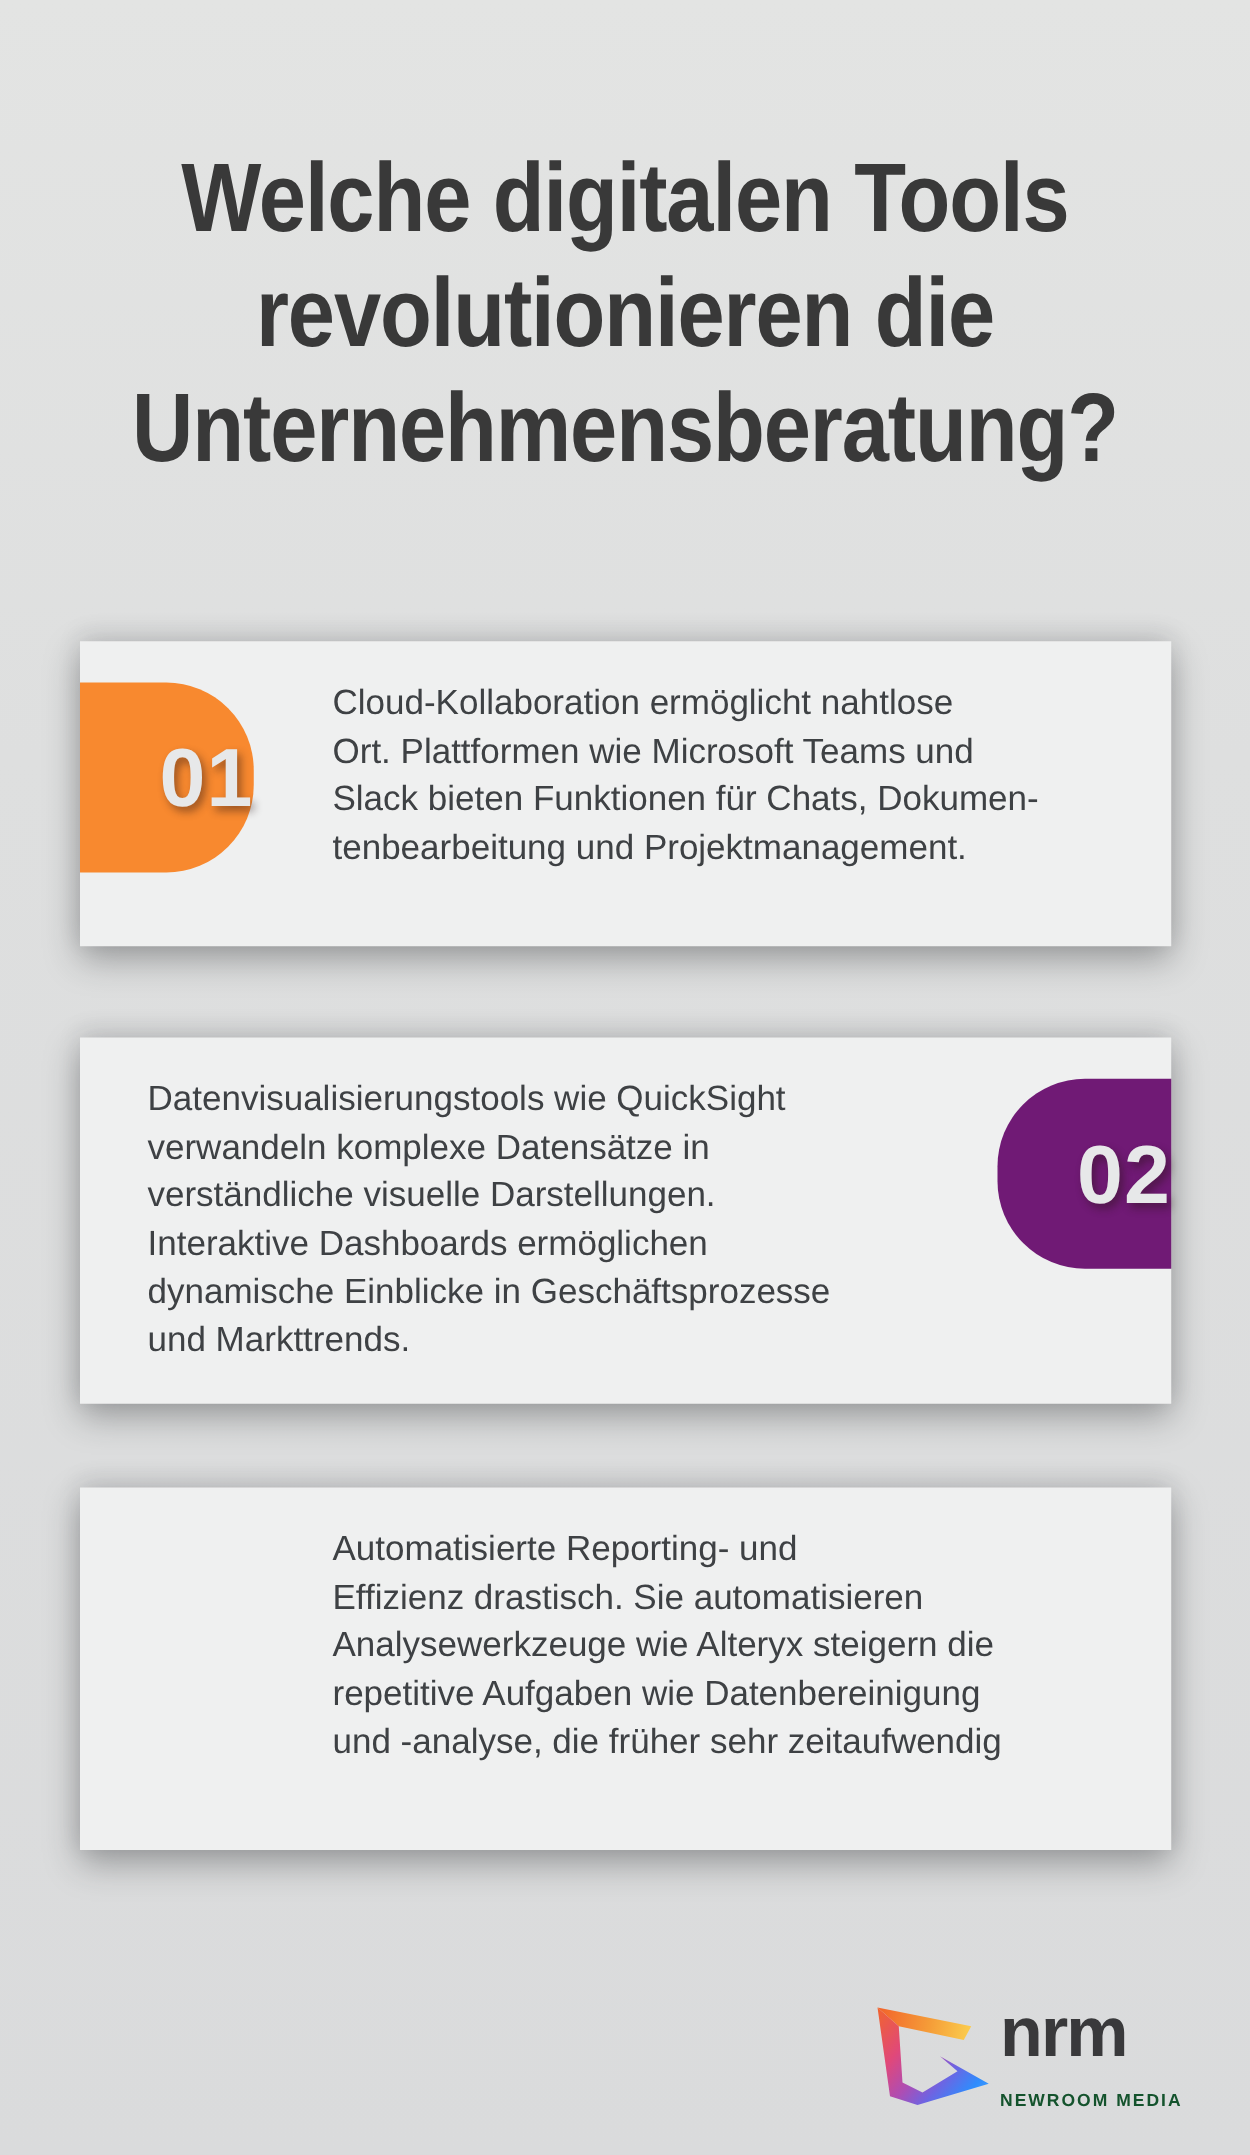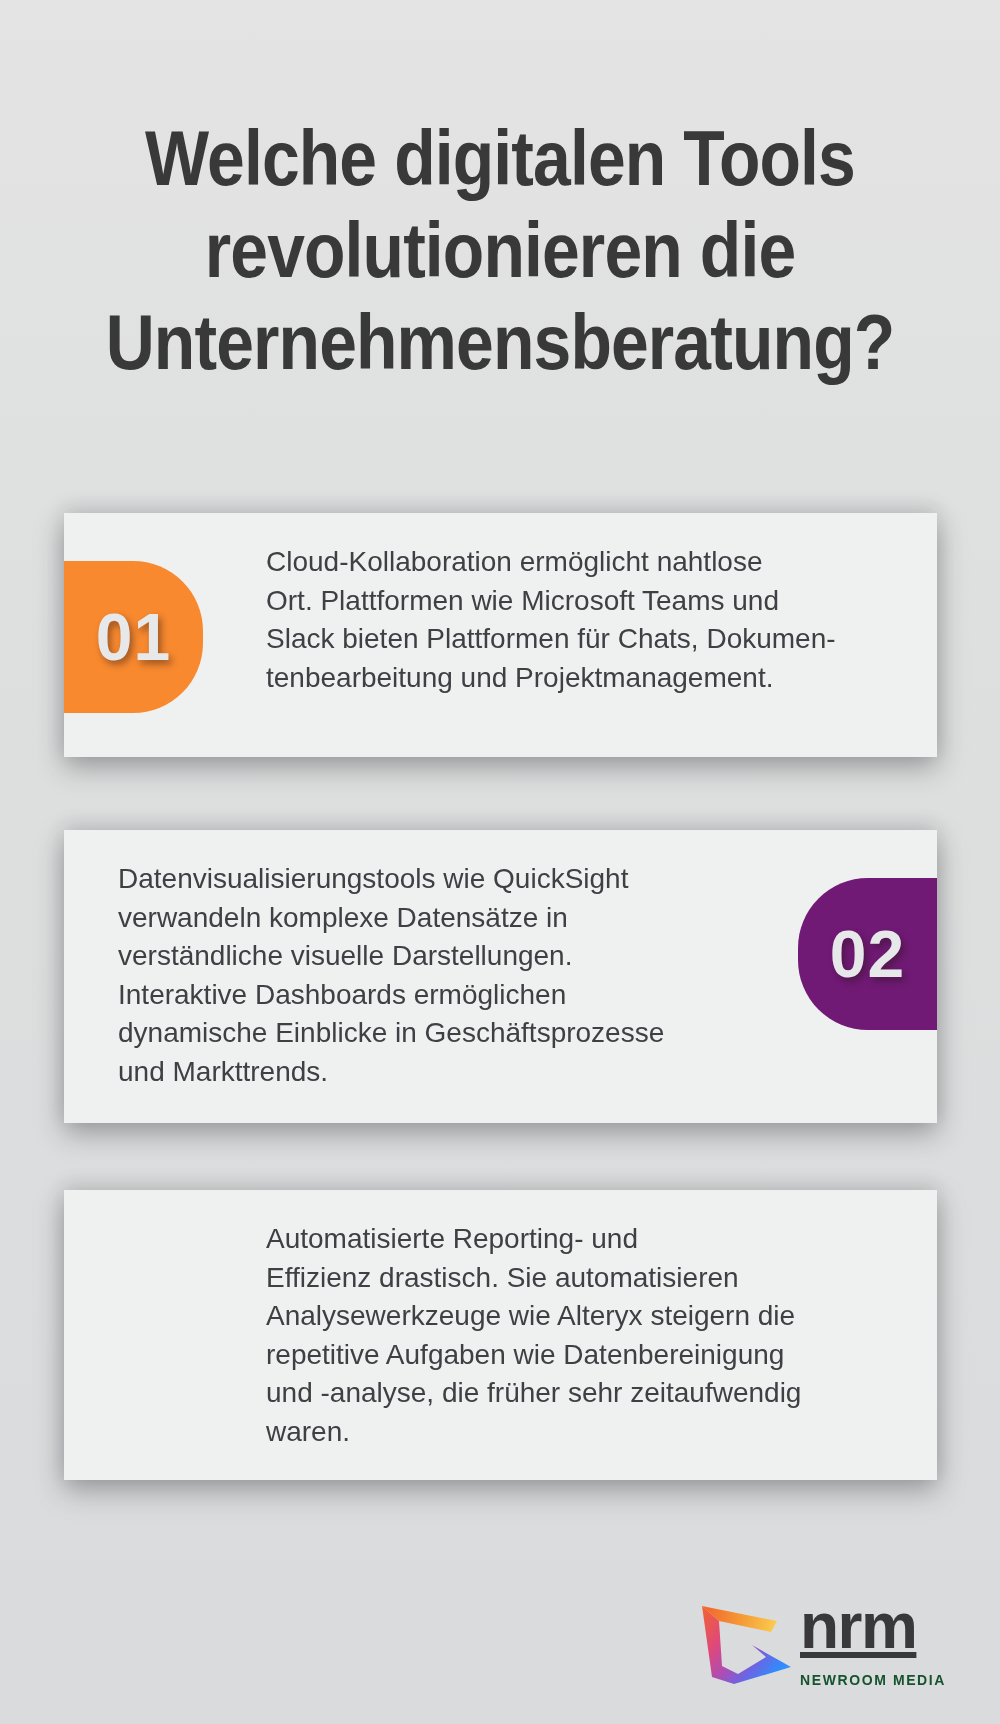--- a/index.html
+++ b/index.html
@@ -17,42 +17,41 @@
     letter-spacing:-1px;
   }
   .card{
     position:absolute;left:64px;width:873px;background:#eff0f0;
     box-shadow:0 10px 26px rgba(40,42,45,.38),0 -6px 18px rgba(40,42,45,.10);
   }
   .card1{top:513px;height:244px;}
   .card2{top:830px;height:293px;}
   .card3{top:1190px;height:290px;}
   .badge{
-    position:absolute;top:48px;width:139px;height:152px;
-    display:flex;align-items:center;justify-content:center;
+    position:absolute;top:33px;width:139px;height:152px;
+    display:flex;align-items:center;justify-content:flex-end;
   }
   .badge.left{left:0;border-radius:0 70px 70px 0;}
   .badge.right{right:0;border-radius:70px 0 0 70px;}
   .badge .num{
     font-size:66px;font-weight:700;color:#e7e8e9;letter-spacing:1px;
     text-shadow:3px 4px 7px rgba(40,20,20,.45);
   }
   .cardtext{position:absolute;top:30px;}
   .cardtext.textright{left:202px;width:665px;}
   .cardtext.textleft{left:54px;width:665px;}
   .cardtext .tline,.cardtext div{
     font-size:28px;line-height:38.5px;color:#3e4144;white-space:nowrap;
   }
   .footer{position:absolute;left:695px;top:1598px;width:260px;height:95px;}
   .logo-mark{position:absolute;left:0;top:2px;}
   .brand{position:absolute;left:105px;top:-14px;}
   .brand-name{
-    font-size:64px;line-height:84px;font-weight:700;color:#39393b;
+    font-size:56px;line-height:84px;font-weight:700;color:#39393b;
     letter-spacing:-1.5px;
-    text-decoration:underline;
   }
   .brand-sub{
     font-size:14px;font-weight:700;color:#14532d;letter-spacing:1.6px;
     margin-top:4px;white-space:nowrap;
   }
 </style>
 </head>
 <body>
 
 <div class="title">
@@ -61,21 +60,21 @@
     <div class="line">Unternehmensberatung?</div>
   </div>
 
 <div class="card card1">
   <div class="badge left" style="background: rgb(248, 137, 47);">
     <span class="num">01</span>
   </div>
   <div class="cardtext textright">
       <div class="tline">Cloud-Kollaboration ermöglicht nahtlose</div>
       <div class="tline">Ort. Plattformen wie Microsoft Teams und</div>
-      <div class="tline">Slack bieten Plattformen für Chats, Dokumen-</div>
+      <div class="tline">Slack bieten Funktionen für Chats, Dokumen-</div>
       <div class="tline">tenbearbeitung und Projektmanagement.</div>
     </div>
 </div>
 
 <div class="card card2">
   <div class="badge right" style="background: #701a75;">
     <span class="num">02</span>
   </div>
   <div class="cardtext textleft">
       <div class="tline">Datenvisualisierungstools wie QuickSight</div>
@@ -87,21 +86,20 @@
     </div>
 </div>
 
 <div class="card card3">
   <div class="cardtext textright">
       <div class="tline">Automatisierte Reporting- und</div>
       <div class="tline">Effizienz drastisch. Sie automatisieren</div>
       <div class="tline">Analysewerkzeuge wie Alteryx steigern die</div>
       <div class="tline">repetitive Aufgaben wie Datenbereinigung</div>
       <div class="tline">und -analyse, die früher sehr zeitaufwendig</div>
-      <div class="tline">waren.</div>
     </div>
 </div>
 
 <div class="footer">
   <svg class="logo-mark" width="100" height="88" viewBox="0 0 100 88">
     <defs>
       <linearGradient id="gradBar" x1="10" y1="10" x2="82" y2="22" gradientUnits="userSpaceOnUse">
         <stop offset="0" stop-color="#f2672c"></stop>
         <stop offset="0.55" stop-color="#f59d38"></stop>
         <stop offset="1" stop-color="#fbcd4e"></stop>

